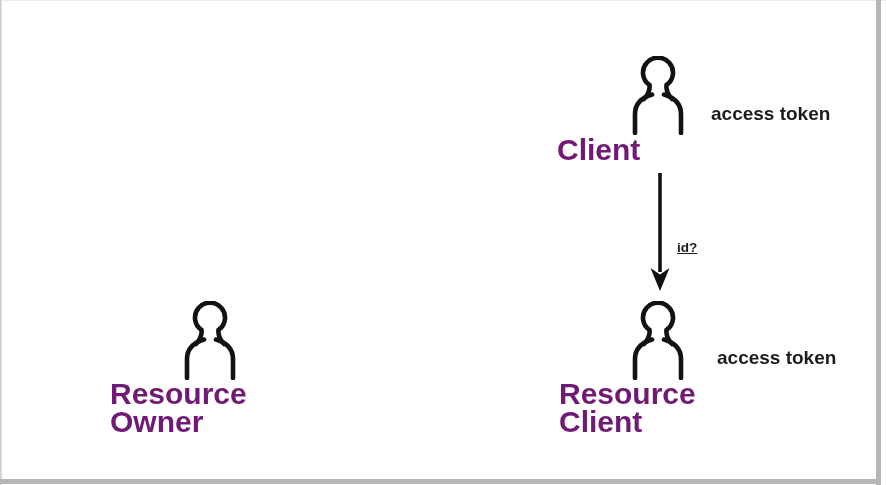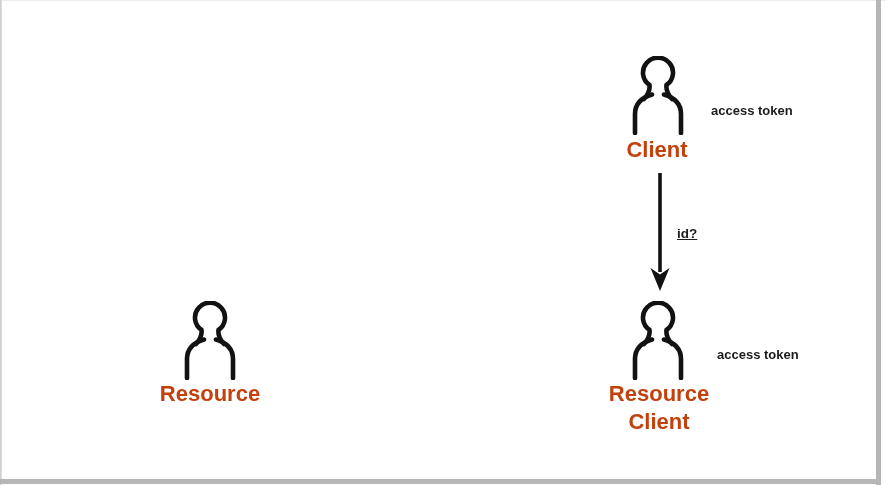--- a/index.html
+++ b/index.html
@@ -31,31 +31,31 @@
   .edge-bottom {
     position: absolute; left: 0; top: 479px; width: 881px; height: 5px;
     background: #b6b6b6;
   }
   .node-icon {
     position: absolute; width: 60px; height: 79px;
   }
   .node-label {
     position: absolute;
     width: 200px;
-    text-align: center;
+    text-align: left;
     font-weight: bold;
-    font-size: 22px;
+    font-size: 30px;
     line-height: 28px;
-    color: #c2410c;
+    color: #701a75;
     letter-spacing: 0px;
   }
   .small-label {
     position: absolute;
     font-weight: bold;
-    font-size: 13px;
+    font-size: 19px;
     color: #1c1c1c;
     white-space: nowrap;
   }
   .arrow-svg {
     position: absolute;
   }
 </style>
 </head>
 <body>
 
@@ -70,21 +70,21 @@
       </svg>
     </span>
   </div>
   <div class="node-label" style="left:557px; top:136px;">Client</div>
   <div class="small-label" style="left:711px; top:103px;">access token</div>
 
   <svg class="arrow-svg" style="left:644px; top:170px;" width="32" height="124" viewBox="0 0 32 124">
     <line x1="16" y1="3" x2="16" y2="102" stroke="#121212" stroke-width="3.6"></line>
     <path d="M 6.5,98 L 16,121 L 25.5,98 L 16,104.5 Z" fill="#121212"></path>
   </svg>
-  <div class="small-label" style="left:677px; top:226px; font-size:13.5px;text-decoration:underline;">id?</div>
+  <div class="small-label" style="left:677px; top:240px; font-size:13.5px;text-decoration:underline;">id?</div>
 
   <div class="node-icon" style="left:628px; top:301px;">
     <span>
       <svg width="60" height="79" viewBox="0 0 60 79" fill="none">
         <path d="M 16,43 C 20.5,38 22,33 21.5,29 A 15,15 0 1 1 38.5,29 C 38,33 39.5,38 44,43" stroke="#121212" stroke-width="4.6" stroke-linecap="round" fill="none"></path>
         <path d="M 7,77 L 7,58 C 7,47 14,41.5 24,38.5" stroke="#121212" stroke-width="4.6" stroke-linecap="round" fill="none"></path>
         <path d="M 53,77 L 53,58 C 53,47 46,41.5 36,38.5" stroke="#121212" stroke-width="4.6" stroke-linecap="round" fill="none"></path>
       </svg>
     </span>
   </div>
@@ -98,20 +98,21 @@
     <span>
       <svg width="60" height="79" viewBox="0 0 60 79" fill="none">
         <path d="M 16,43 C 20.5,38 22,33 21.5,29 A 15,15 0 1 1 38.5,29 C 38,33 39.5,38 44,43" stroke="#121212" stroke-width="4.6" stroke-linecap="round" fill="none"></path>
         <path d="M 7,77 L 7,58 C 7,47 14,41.5 24,38.5" stroke="#121212" stroke-width="4.6" stroke-linecap="round" fill="none"></path>
         <path d="M 53,77 L 53,58 C 53,47 46,41.5 36,38.5" stroke="#121212" stroke-width="4.6" stroke-linecap="round" fill="none"></path>
       </svg>
     </span>
   </div>
   <div class="node-label" style="left:110px; top:380px;">
     <span style="display:block">Resource</span>
+    <span style="display:block">Owner</span>
   </div>
 
   <div class="edge-top"></div>
   <div class="edge-left"></div>
   <div class="edge-right"></div>
   <div class="edge-bottom"></div>
 
 </div>
 
 </body></html>

